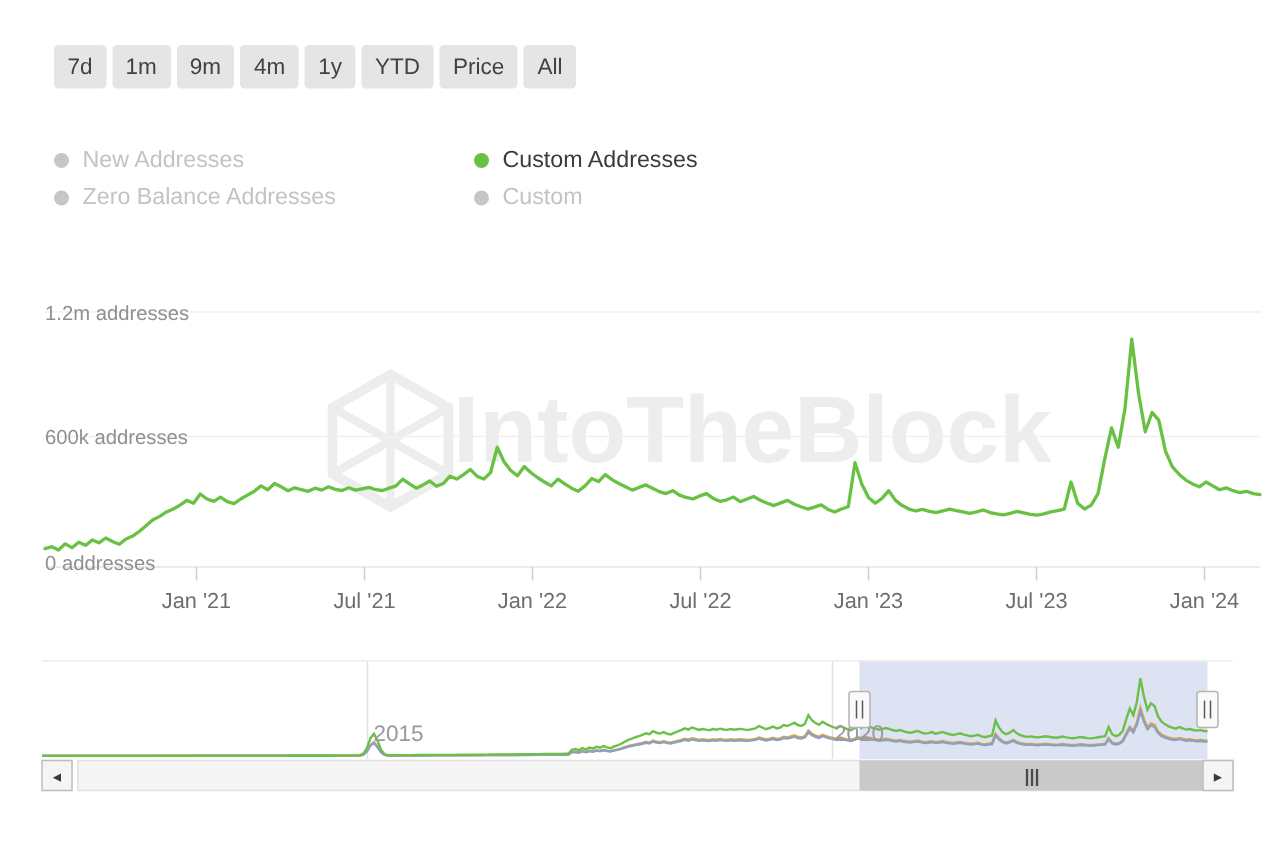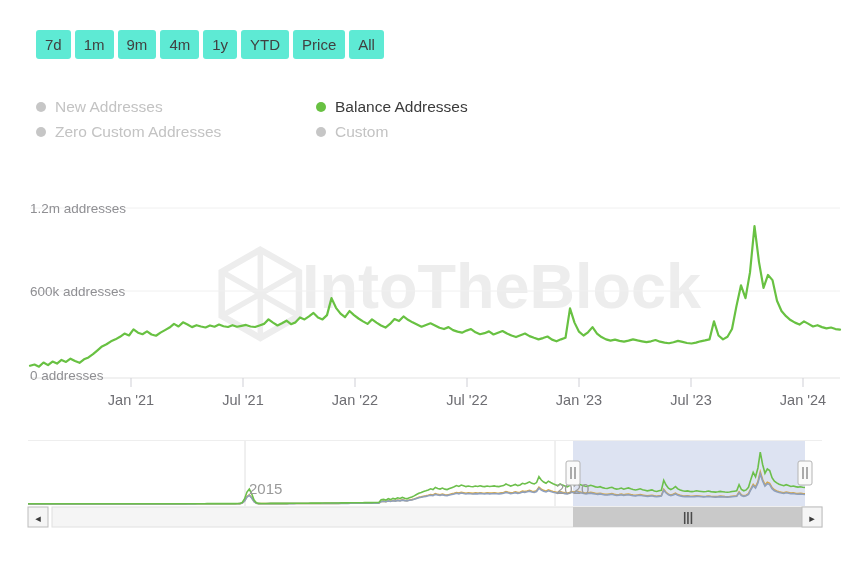--- a/index.html
+++ b/index.html
@@ -19,21 +19,21 @@
   
   .range-bar {
     position: absolute;
     left: 36px;
     top: 30px;
     display: flex;
     align-items: center;
     gap: 4px;
   }
   .range-btn {
-    background: #5eead4;
+    background: #e5e5e5;
     border: none;
     border-radius: 3px;
     color: #414141;
     font-family: "Liberation Sans", sans-serif;
     font-size: 15px;
     line-height: 1;
     padding: 7px 9px;
     cursor: pointer;
     white-space: nowrap;
   }
@@ -114,25 +114,25 @@
   <button class="range-btn">All</button>
 </div>
 
 <div class="legend">
   <div class="legend-item off">
     <span class="legend-dot"></span>
     <span class="legend-label">New Addresses</span>
   </div>
   <div class="legend-item on">
     <span class="legend-dot" style="background:#68c142"></span>
-    <span class="legend-label">Balance Addresses</span>
+    <span class="legend-label">Custom Addresses</span>
   </div>
   <div class="legend-item off">
     <span class="legend-dot"></span>
-    <span class="legend-label">Zero Custom Addresses</span>
+    <span class="legend-label">Zero Balance Addresses</span>
   </div>
   <div class="legend-item off">
     <span class="legend-dot"></span>
     <span class="legend-label">Custom</span>
   </div>
 </div>
 
 <div class="chart-area">
   <svg class="chart-svg" width="850" height="240" viewBox="0 0 850 240">
 

